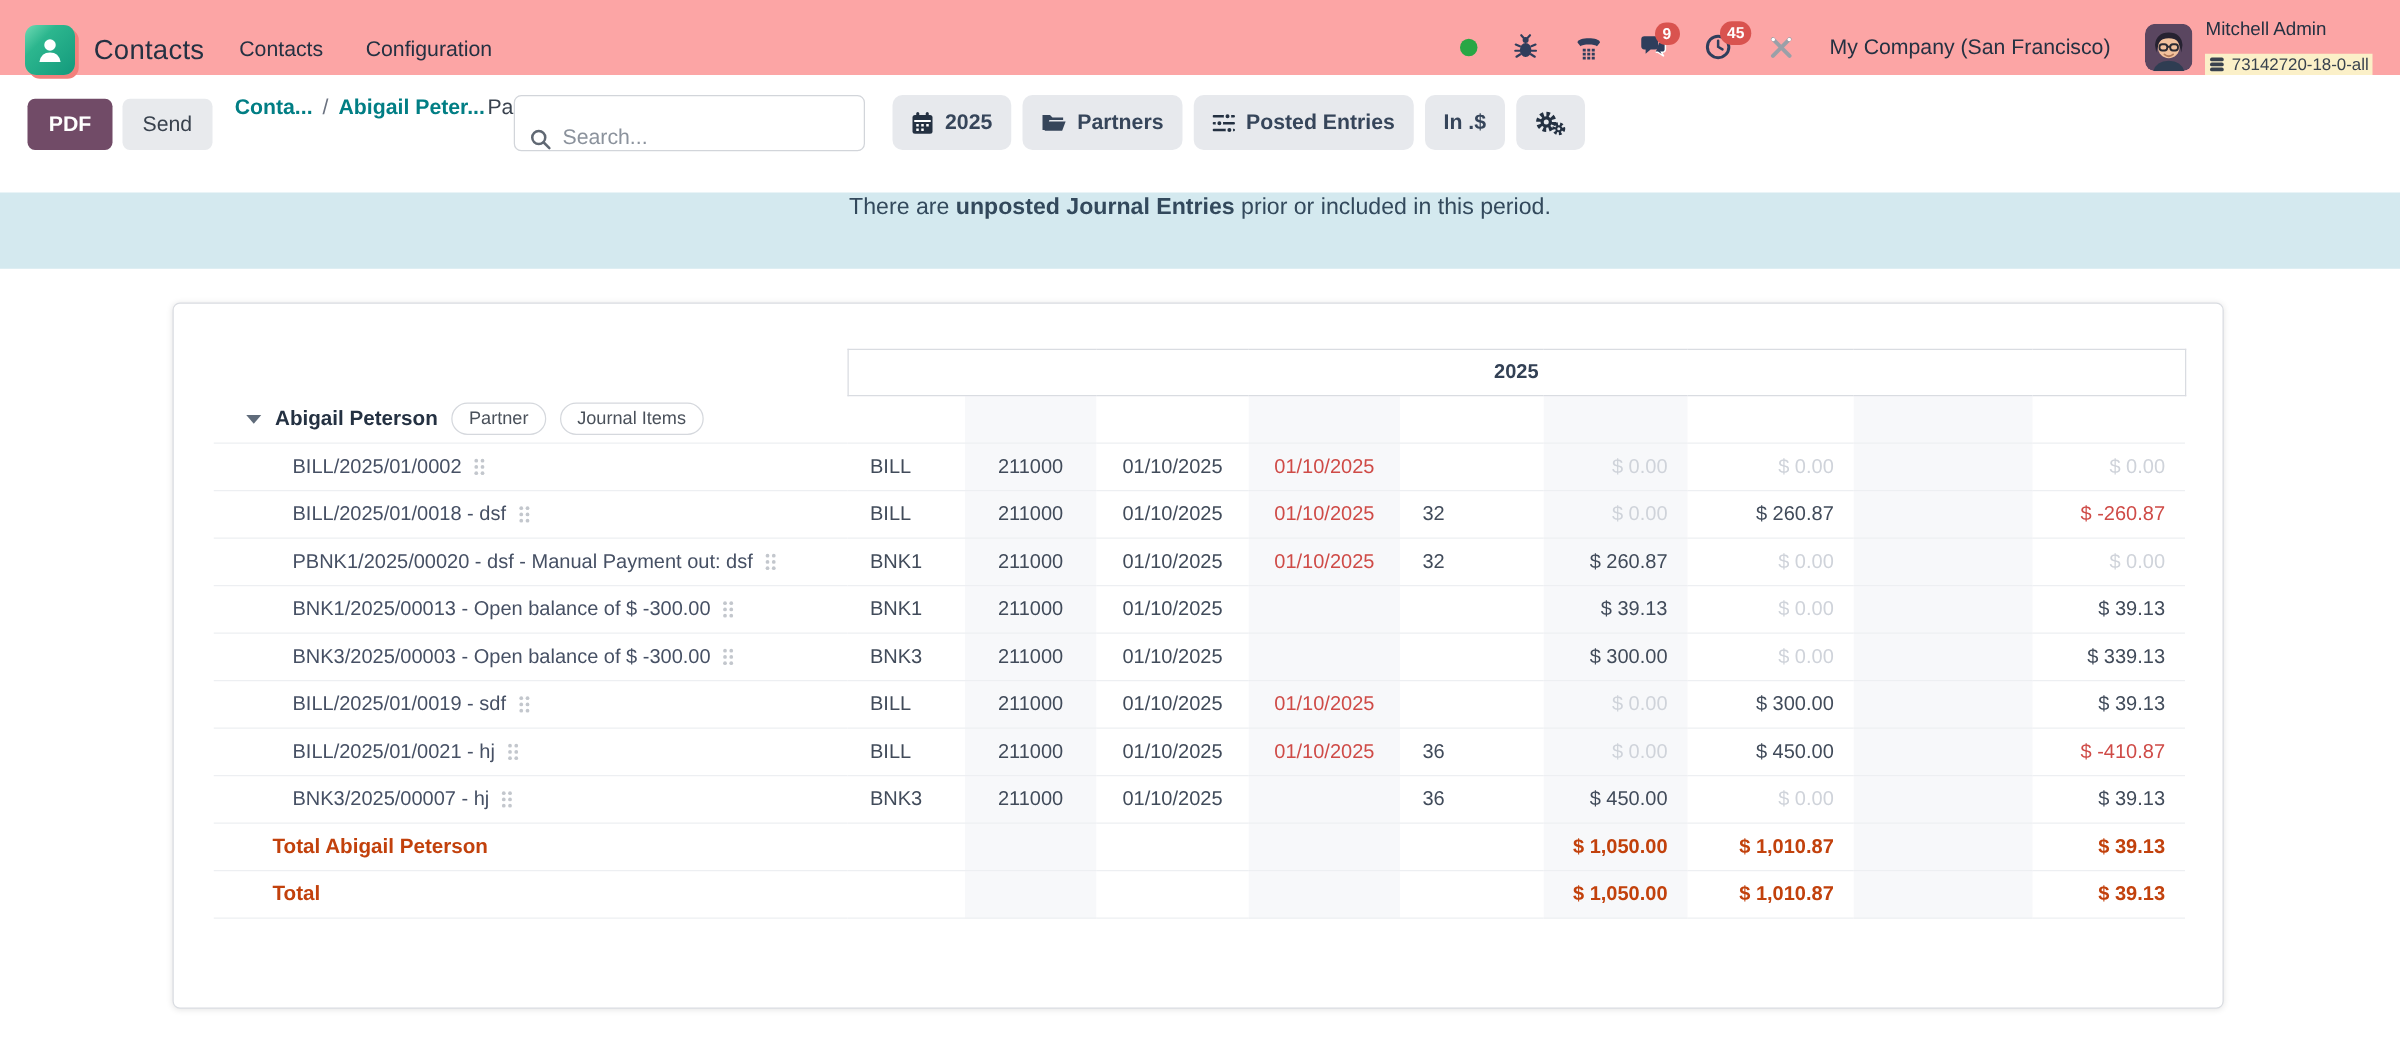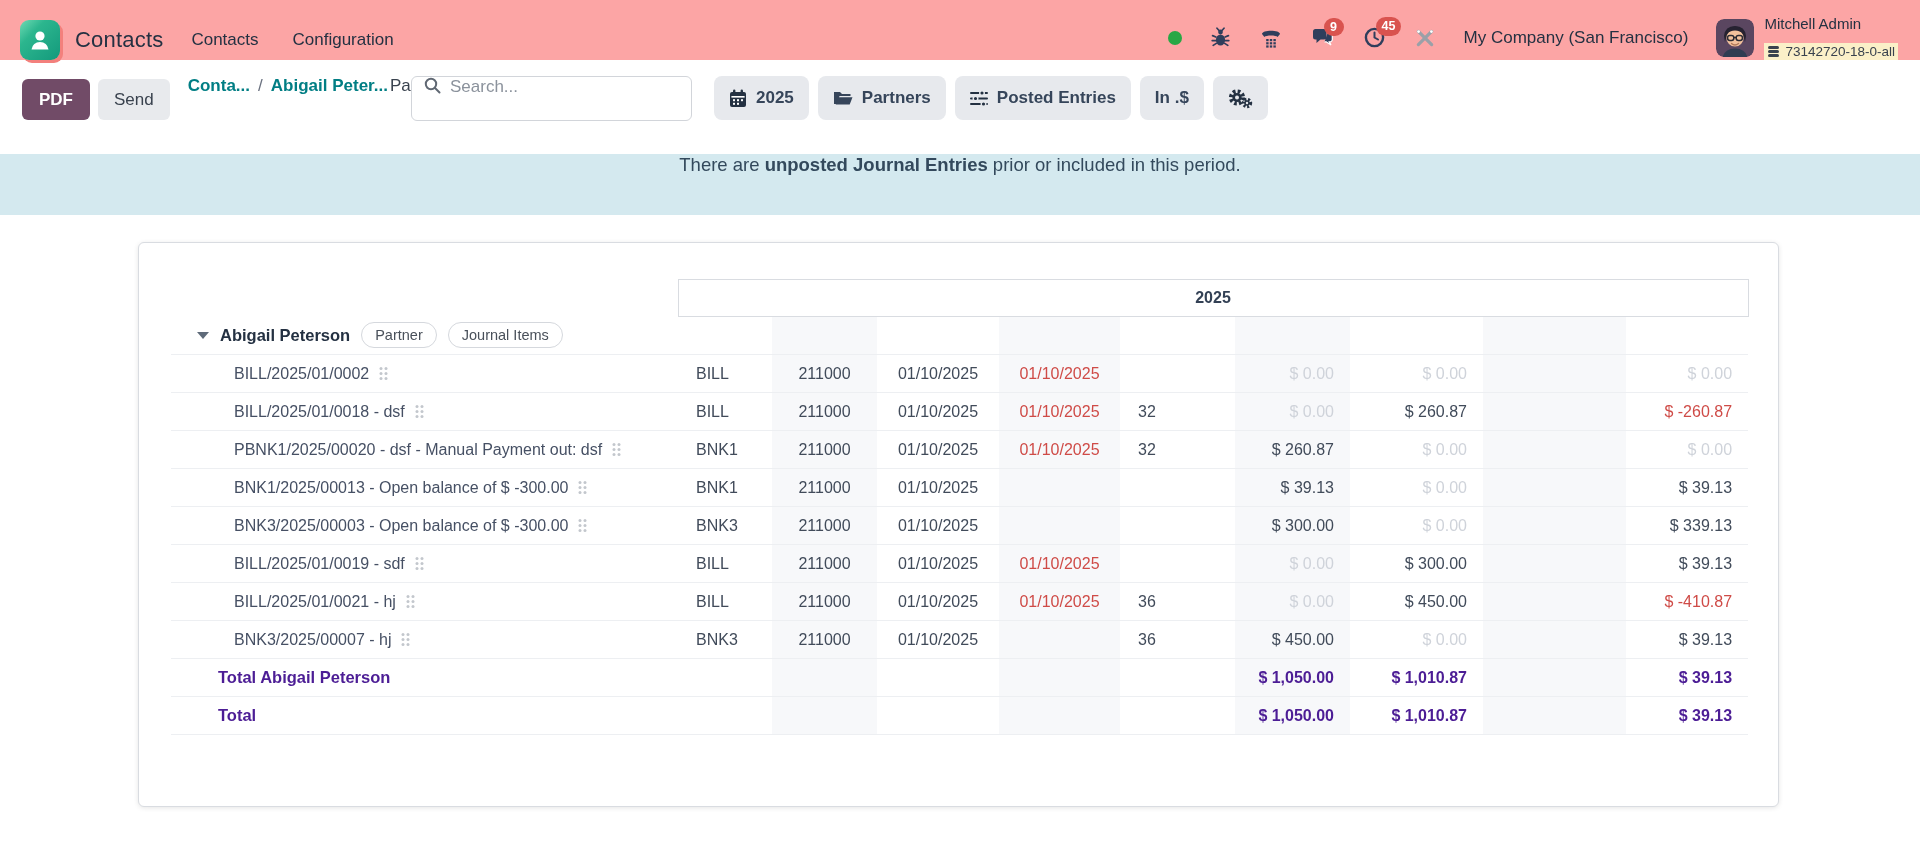--- a/index.html
+++ b/index.html
@@ -30,21 +30,21 @@
   .cp-left{width:389px;display:flex;align-items:flex-start;flex:0 0 auto}
   .btn{border:none;cursor:pointer;font-family:inherit}
   .btn-pdf{height:41px;padding:0 17px;background:#714B67;color:#fff;font-size:17px;font-weight:bold;border-radius:6px}
   .btn-send{height:41px;padding:0 16px;background:#e8eaed;color:#39424e;font-size:17px;border-radius:6px;margin-left:8px}
   .btn-row{display:flex;align-items:center;margin-top:3px}
   .breadcrumb-block{margin-left:18px;display:flex;flex-direction:row;gap:2px;min-width:0}
   .bc-line1{font-size:17px;font-weight:bold;color:#017E84;white-space:nowrap;display:flex;align-items:center;gap:8px}
   .bc-sep{color:#6b7280;font-weight:normal}
   .bc-link{cursor:pointer}
   .bc-line2{font-size:17px;color:#39424e;display:flex;align-items:center;gap:9px;white-space:nowrap}
-  .searchbox{width:281px;height:45px;border:1px solid #d2d5da;border-radius:6px;display:flex;align-items:flex-start;padding:0 12px;gap:9px;background:#fff;flex:0 0 auto}
+  .searchbox{width:281px;height:45px;border:1px solid #d2d5da;border-radius:6px;display:flex;align-items:flex-end;padding:0 12px;gap:9px;background:#fff;flex:0 0 auto}
   .searchbox input{border:none;outline:none;flex:1;font-family:inherit;font-size:17px;color:#374151;min-width:0;background:transparent}
   .searchbox input::placeholder{color:#8b929c}
   .cp-filters{display:flex;align-items:center;gap:9px;margin-left:22px}
   .filter-btn{height:44px;display:flex;align-items:center;gap:9px;padding:0 15px;background:#e7e9ed;border-radius:8px;font-size:17px;font-weight:bold;color:#36455a}
 
   
   .banner{margin-top:18px;height:61px;background:#d4e9ef;display:flex;align-items:flex-start;justify-content:center;font-size:18.5px;color:#33495c}
   .banner b{font-weight:bold}
 
   
@@ -63,21 +63,21 @@
   .pill{border:1px solid #d5d8dd;border-radius:14px;padding:4px 13px;font-size:14.5px;color:#49505a;background:#fff;cursor:pointer;white-space:nowrap}
   .name-inner{display:flex;align-items:center;gap:10px;padding-left:63px;white-space:nowrap;overflow:hidden}
   .row-name{color:#465064;cursor:pointer}
   .dots{flex:0 0 auto;cursor:pointer}
   td.c-journal{padding-left:18px}
   td.c-center{text-align:center}
   td.c-match{padding-left:18px}
   td.c-money{text-align:right;padding-right:16px}
   td.muted{color:#cfd3da}
   td.red{color:#cf4b47}
-  tr.total-row td{font-weight:bold;color:#4c1d95}
+  tr.total-row td{font-weight:bold;color:#c2410c}
   tr.total-row td.total-label{padding-left:47px;font-size:16.5px}
   tr.total-final td{border-bottom:1px solid #edeff2}
   .ico{display:block}
 </style>
 </head>
 <body>
 
 <header class="navbar">
   <div class="nav-left">
     <div class="brand">

